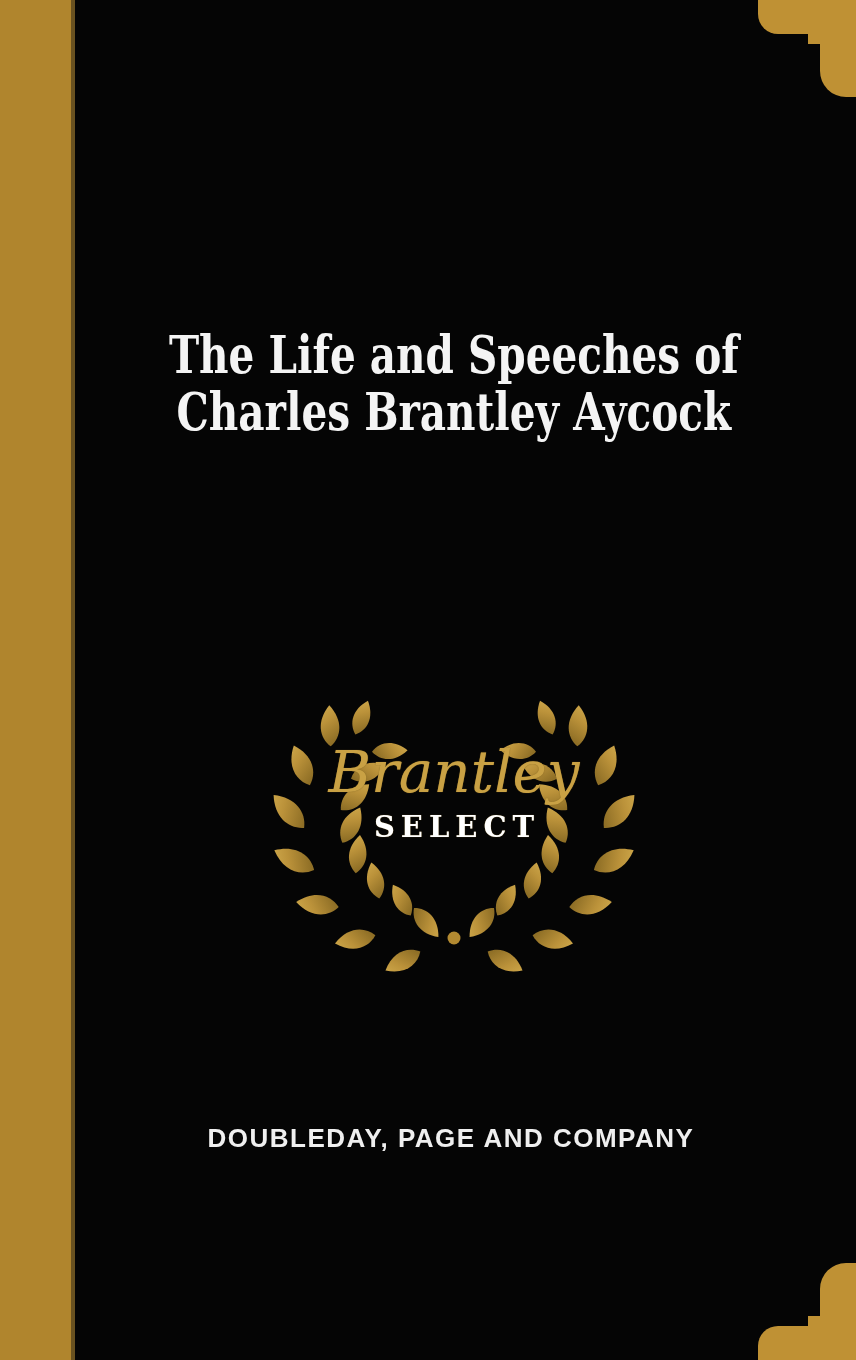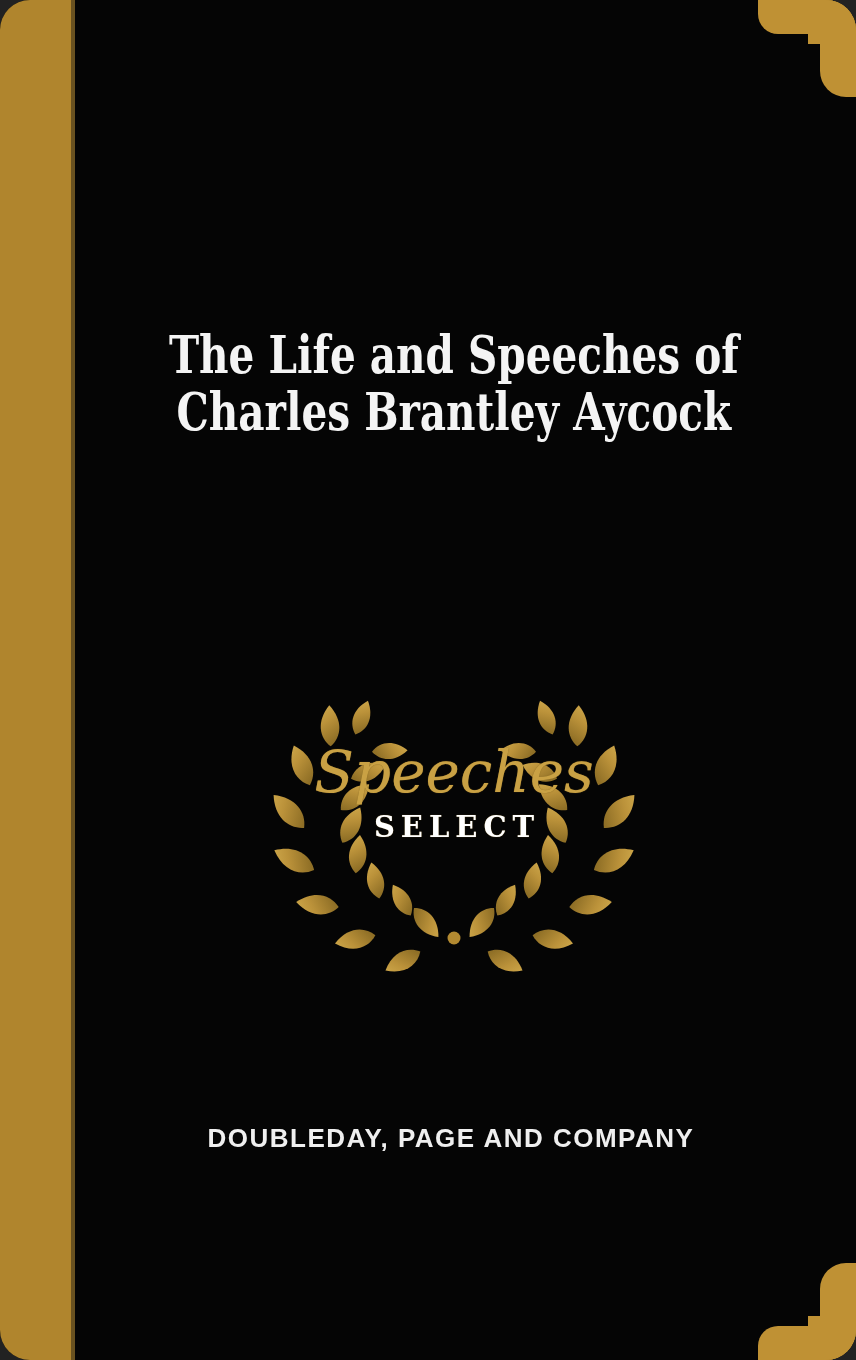--- a/index.html
+++ b/index.html
@@ -2,21 +2,20 @@
 <html><head>
 <meta charset="utf-8">
 <style>
   html,body{margin:0;padding:0;background:#222;}
   .cover{
     position:relative;
     width:856px;height:1360px;
     background:#050505;
     overflow:hidden;
     font-family:"Liberation Sans",sans-serif;
-    border-radius:30px;
   }
   
   .spine{
     position:absolute;left:0;top:0;bottom:0;width:71px;
     background:#b0852d;
     border-right:4px solid #6a5220;
   }
   
   .corner-piece{position:absolute;background:#bf9134;}
   .tr-a{left:758px;top:0;right:0;height:34px;border-bottom-left-radius:20px;}
@@ -143,19 +142,19 @@
           <use href="#leaf" transform="translate(40.1 157.9) rotate(-42.9) scale(1.12)"></use>
           <use href="#leaf" transform="translate(76.8 140.1) rotate(47.6) scale(0.96)"></use>
           <use href="#leaf" transform="translate(45.9 115.2) rotate(-22.0) scale(1.07)"></use>
           <use href="#leaf" transform="translate(87.0 108.7) rotate(68.2) scale(0.93)"></use>
           <use href="#leaf" transform="translate(66.7 76.3) rotate(-2.0) scale(1.03)"></use>
           <use href="#leaf" transform="translate(108.0 81.8) rotate(87.4) scale(0.89)"></use>
           <use href="#leaf" transform="translate(150 238) rotate(140) scale(0.95)"></use>
           <use href="#leaf" transform="translate(91.4 64.5) rotate(20.4) scale(0.9)"></use>
         </g>
       </svg>
-    <div class="logo-script">Speeches</div>
+    <div class="logo-script">Brantley</div>
     <div class="logo-caps">SELECT</div>
   </div>
 
   <div class="publisher">DOUBLEDAY, PAGE AND COMPANY</div>
 
 </div>
 
 </body></html>

